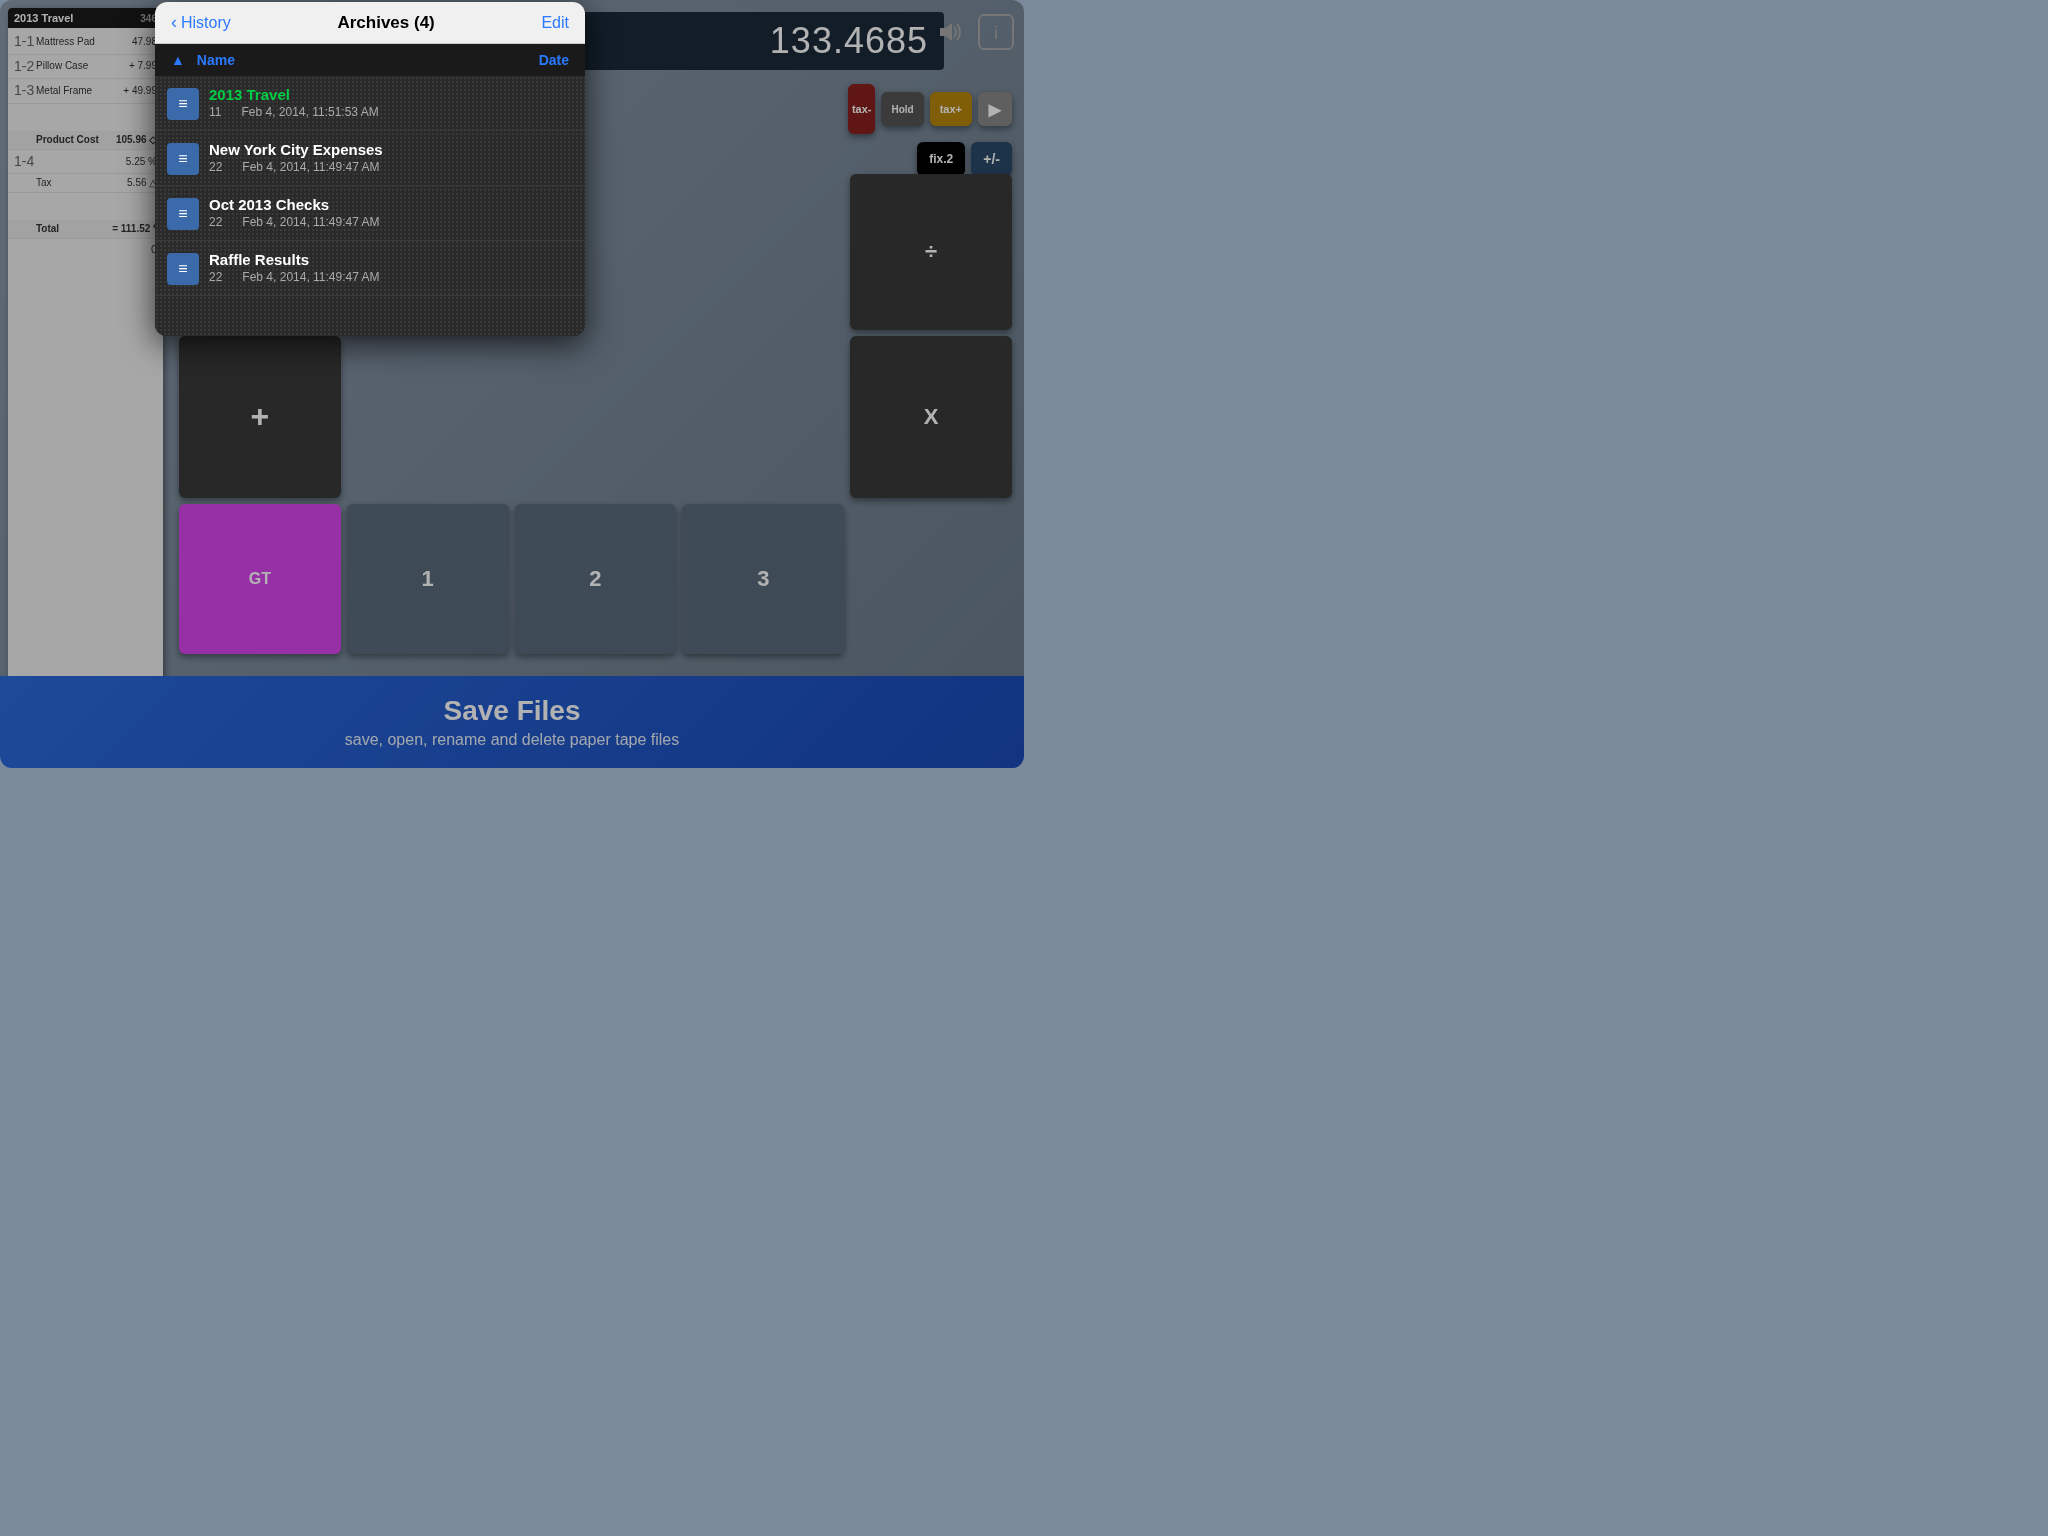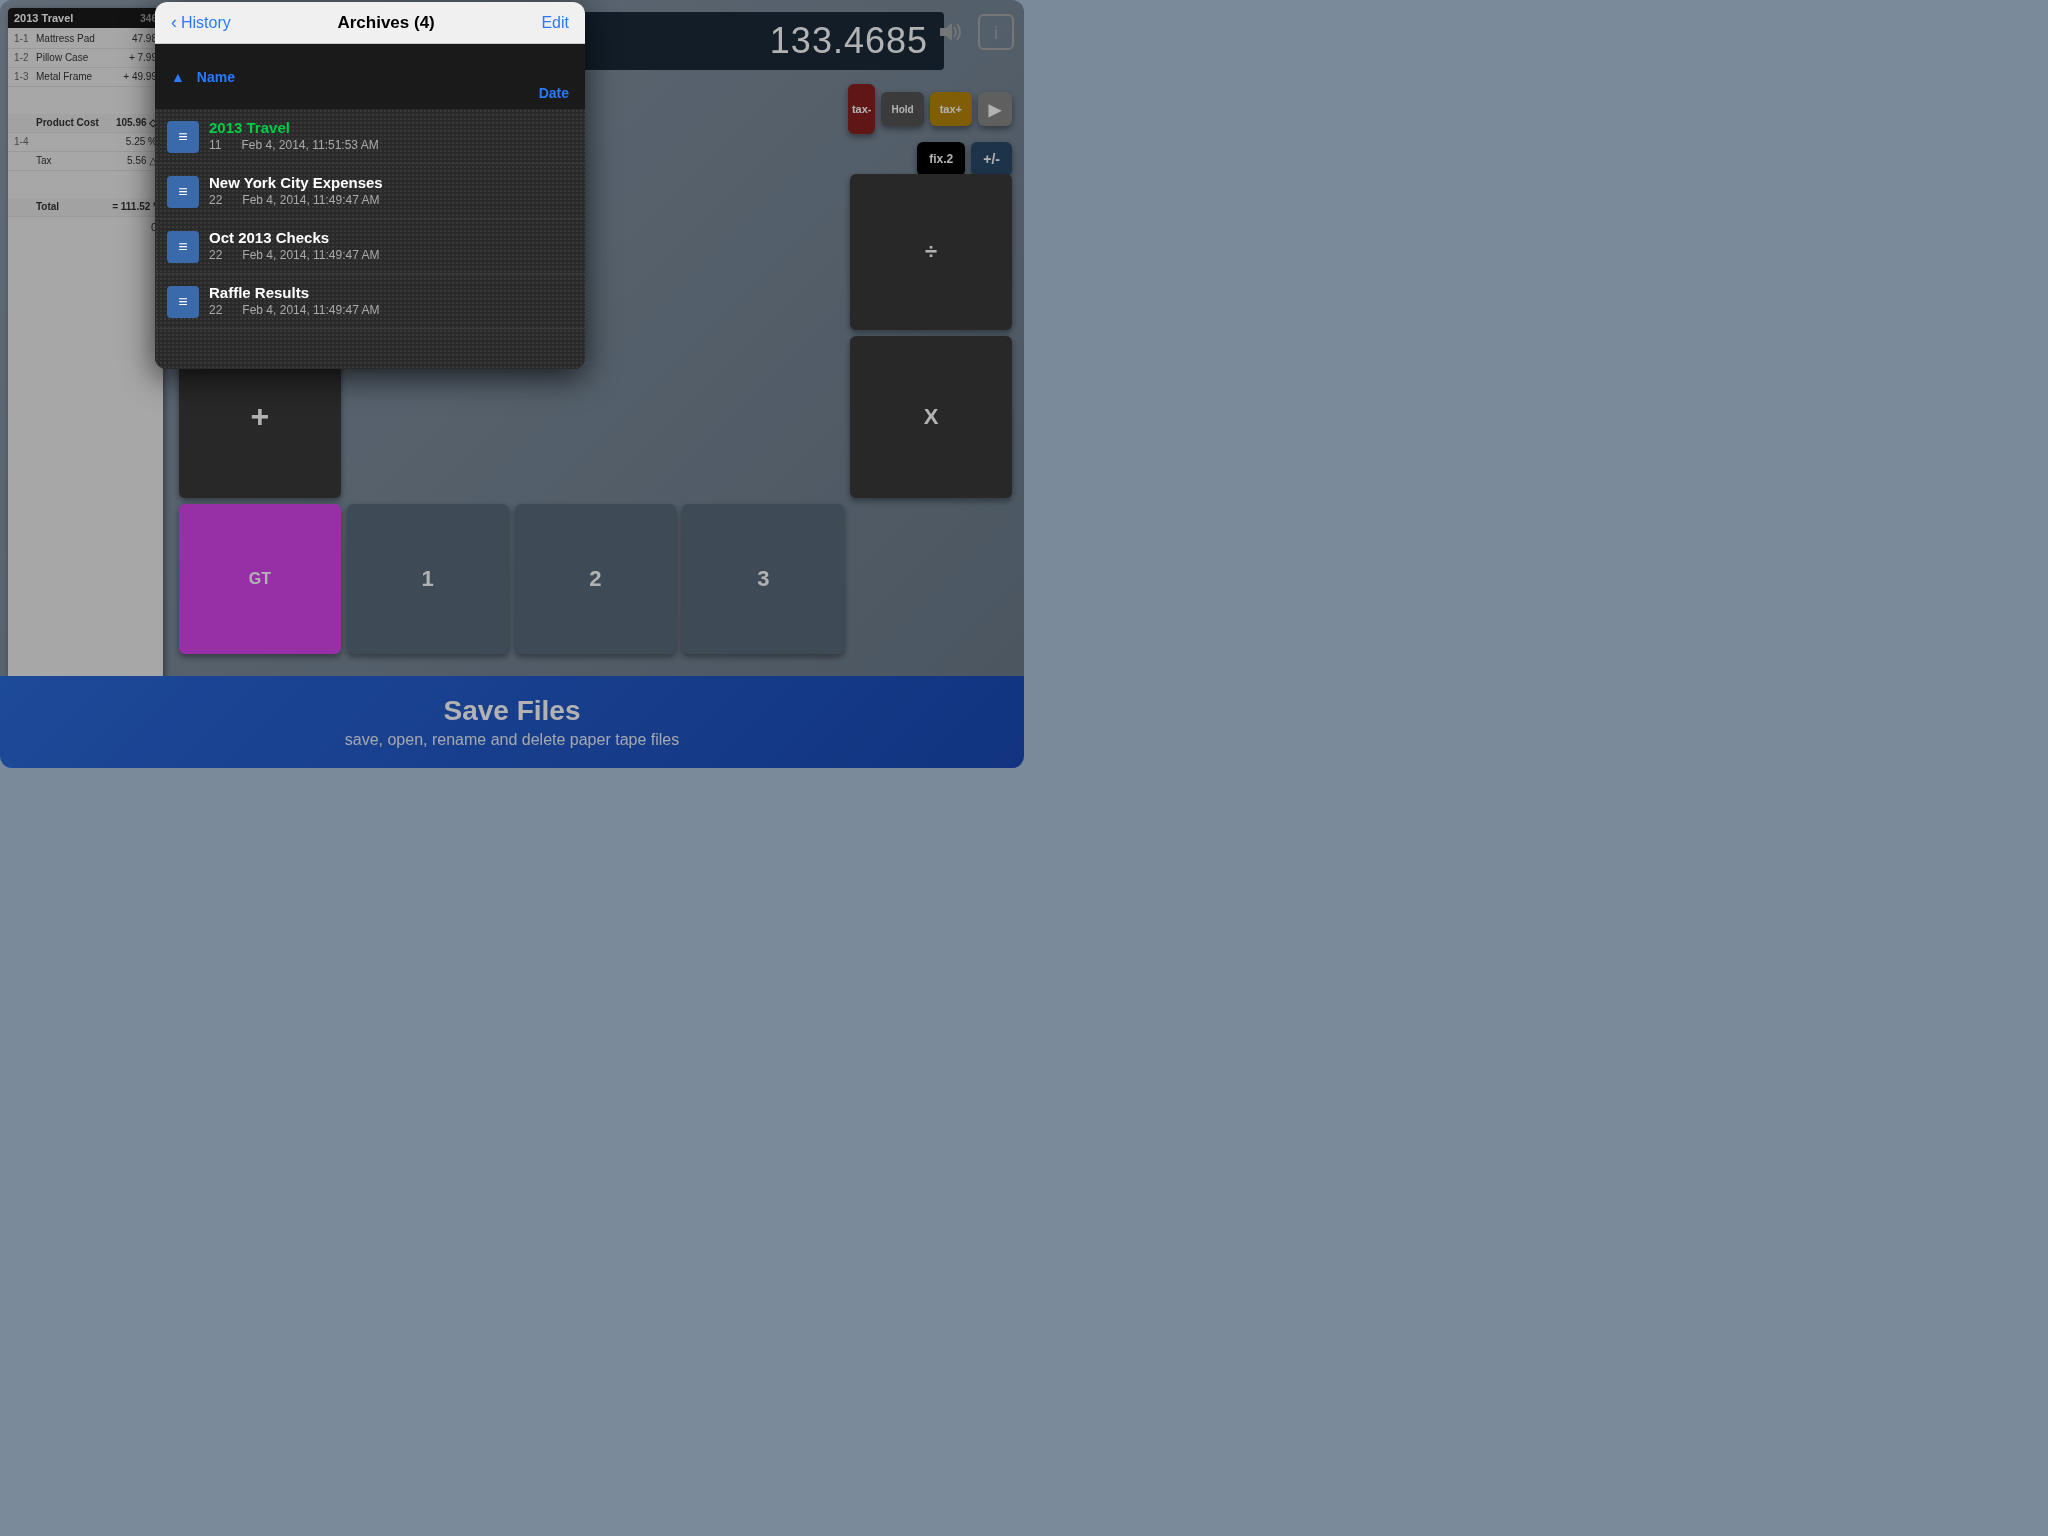--- a/index.html
+++ b/index.html
@@ -62,21 +62,21 @@
       padding: 2px 6px;
       font-size: 10px;
       color: #333;
       border-bottom: 1px solid #ddd;
       line-height: 1.4;
     }
 
     .ledger-row .row-num {
       color: #666;
       min-width: 22px;
-      font-size: 10px;
+      font-size: 14px;
     }
 
     .ledger-row .row-label {
       flex: 1;
       font-size: 10px;
     }
 
     .ledger-row .row-value {
       font-size: 10px;
       text-align: right;
@@ -323,21 +323,20 @@
       color: #2a7aff;
       font-size: 14px;
       font-weight: 600;
       flex: 1;
     }
 
     .modal-col-date {
       color: #2a7aff;
       font-size: 14px;
       font-weight: 600;
-      margin-top: 33px;
     }
 
     
     .archive-list {
       background: radial-gradient(circle at 50% 50%, #3a3a3a 1px, transparent 1px),
                   #2a2a2a;
       background-size: 4px 4px;
     }
 
     .archive-item {

